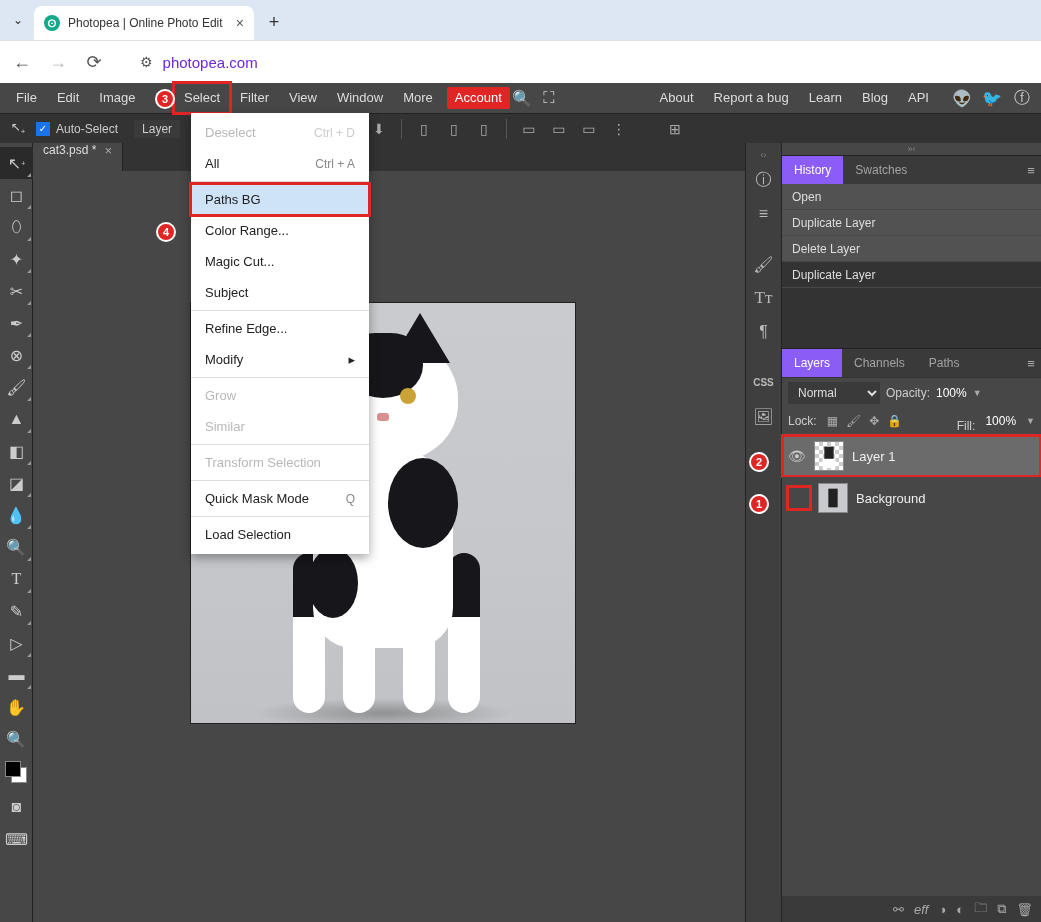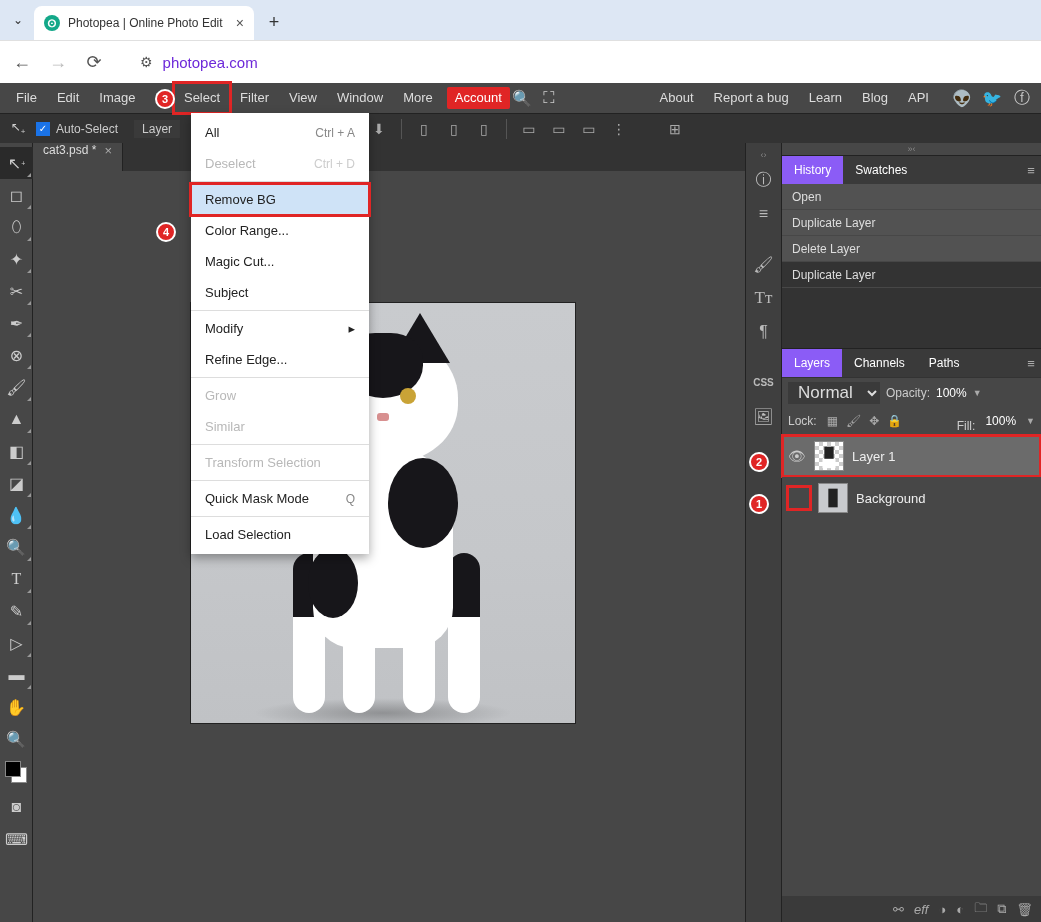--- a/index.html
+++ b/index.html
@@ -72,31 +72,31 @@
 
 .right-strip { width: 36px; background:#3f3f3f; border-left:1px solid #222; display:flex; flex-direction:column; align-items:center; padding-top:6px; gap:4px;}
 .strip-icon { width:30px; height:30px; display:flex; align-items:center; justify-content:center; color:#bbb; font-size:16px; border-radius:3px;}
 .strip-icon.txt { font-family:Georgia, serif; font-size:17px;}
 
 .right-panels { width: 260px; background:#474747; display:flex; flex-direction:column; border-left:1px solid #222;}
 .panel-arrows { height:12px; display:flex; justify-content:space-around; align-items:center; color:#888; font-size:9px;}
 
 .panel { border-top:1px solid #222;}
 .panel-tabs { height:28px; background:#3a3a3a; display:flex; align-items:center;}
-.panel-tab { padding:0 12px; height:28px; line-height:28px; color:#ffffff; font-size:12px; cursor:pointer;}
+.panel-tab { padding:0 12px; height:28px; line-height:28px; color:#a3a3a3; font-size:12px; cursor:pointer;}
 .panel-tab.active { background:#8b5cf6; color:#fff;}
 .panel-menu { margin-left:auto; width:20px; text-align:center; color:#aaa; font-size:13px;}
 
 .history-list {}
 .history-item { height:26px; padding:0 10px; background:#525252; color:#ddd; font-size:12px; line-height:26px; border-bottom:1px solid #474747;}
 .history-item.active { background:#333;}
 .history-spacer { height:60px; background:#333;}
 
 .layer-opts { height:30px; background:#474747; display:flex; align-items:center; padding:0 6px; gap:6px; color:#ccc; font-size:12px; border-top:1px solid #333;}
-.blend-select { background:#3a3a3a; color:#ddd; border:none; height:22px; font-size:17px; padding:0 6px; width:92px;}
+.blend-select { background:#3a3a3a; color:#ddd; border:none; height:22px; font-size:12px; padding:0 6px; width:92px;}
 .opacity-val { color:#fff;}
 .tri { color:#aaa; font-size:9px;}
 
 .lock-row { height:28px; background:#474747; display:flex; align-items:center; padding:0 6px; gap:10px; color:#ccc; font-size:12px;}
 .lock-icons { display:flex; gap:8px; color:#aaa; font-size:12px;}
 
 .layers-list { flex:1; background:#474747;}
 .layer-row { height:42px; display:flex; align-items:center; padding:0 6px; gap:8px; background:#474747; position:relative;}
 .layer-row.selected { background:#6b6b6b;}
 .layer-eye { width:18px; height:18px; display:flex; align-items:center; justify-content:center; color:#ccc; font-size:14px;}
@@ -350,48 +350,48 @@
         <span class="footer-icon">◐</span>
         <span class="footer-icon">🗀</span>
         <span class="footer-icon">⧉</span>
         <span class="footer-icon">🗑</span>
       </div>
     </div>
   </div>
 </div>
 
 <div class="dropdown">
-  <div class="dd-item">
-      <span>All</span>
-      <span class="dd-short">Ctrl + A</span>
-    </div>
   <div class="dd-item disabled">
       <span>Deselect</span>
       <span class="dd-short">Ctrl + D</span>
     </div>
+  <div class="dd-item">
+      <span>All</span>
+      <span class="dd-short">Ctrl + A</span>
+    </div>
   <div class="dd-sep"></div>
   <div class="dd-item hover">
-      <span>Remove BG</span>
+      <span>Paths BG</span>
     </div>
   <div class="dd-item">
       <span>Color Range...</span>
     </div>
   <div class="dd-item">
       <span>Magic Cut...</span>
     </div>
   <div class="dd-item">
       <span>Subject</span>
     </div>
   <div class="dd-sep"></div>
+  <div class="dd-item">
+      <span>Refine Edge...</span>
+    </div>
   <div class="dd-item">
       <span>Modify</span>
       <span class="dd-arrow">▸</span>
-    </div>
-  <div class="dd-item">
-      <span>Refine Edge...</span>
     </div>
   <div class="dd-sep"></div>
   <div class="dd-item disabled">
       <span>Grow</span>
     </div>
   <div class="dd-item disabled">
       <span>Similar</span>
     </div>
   <div class="dd-sep"></div>
   <div class="dd-item disabled">

